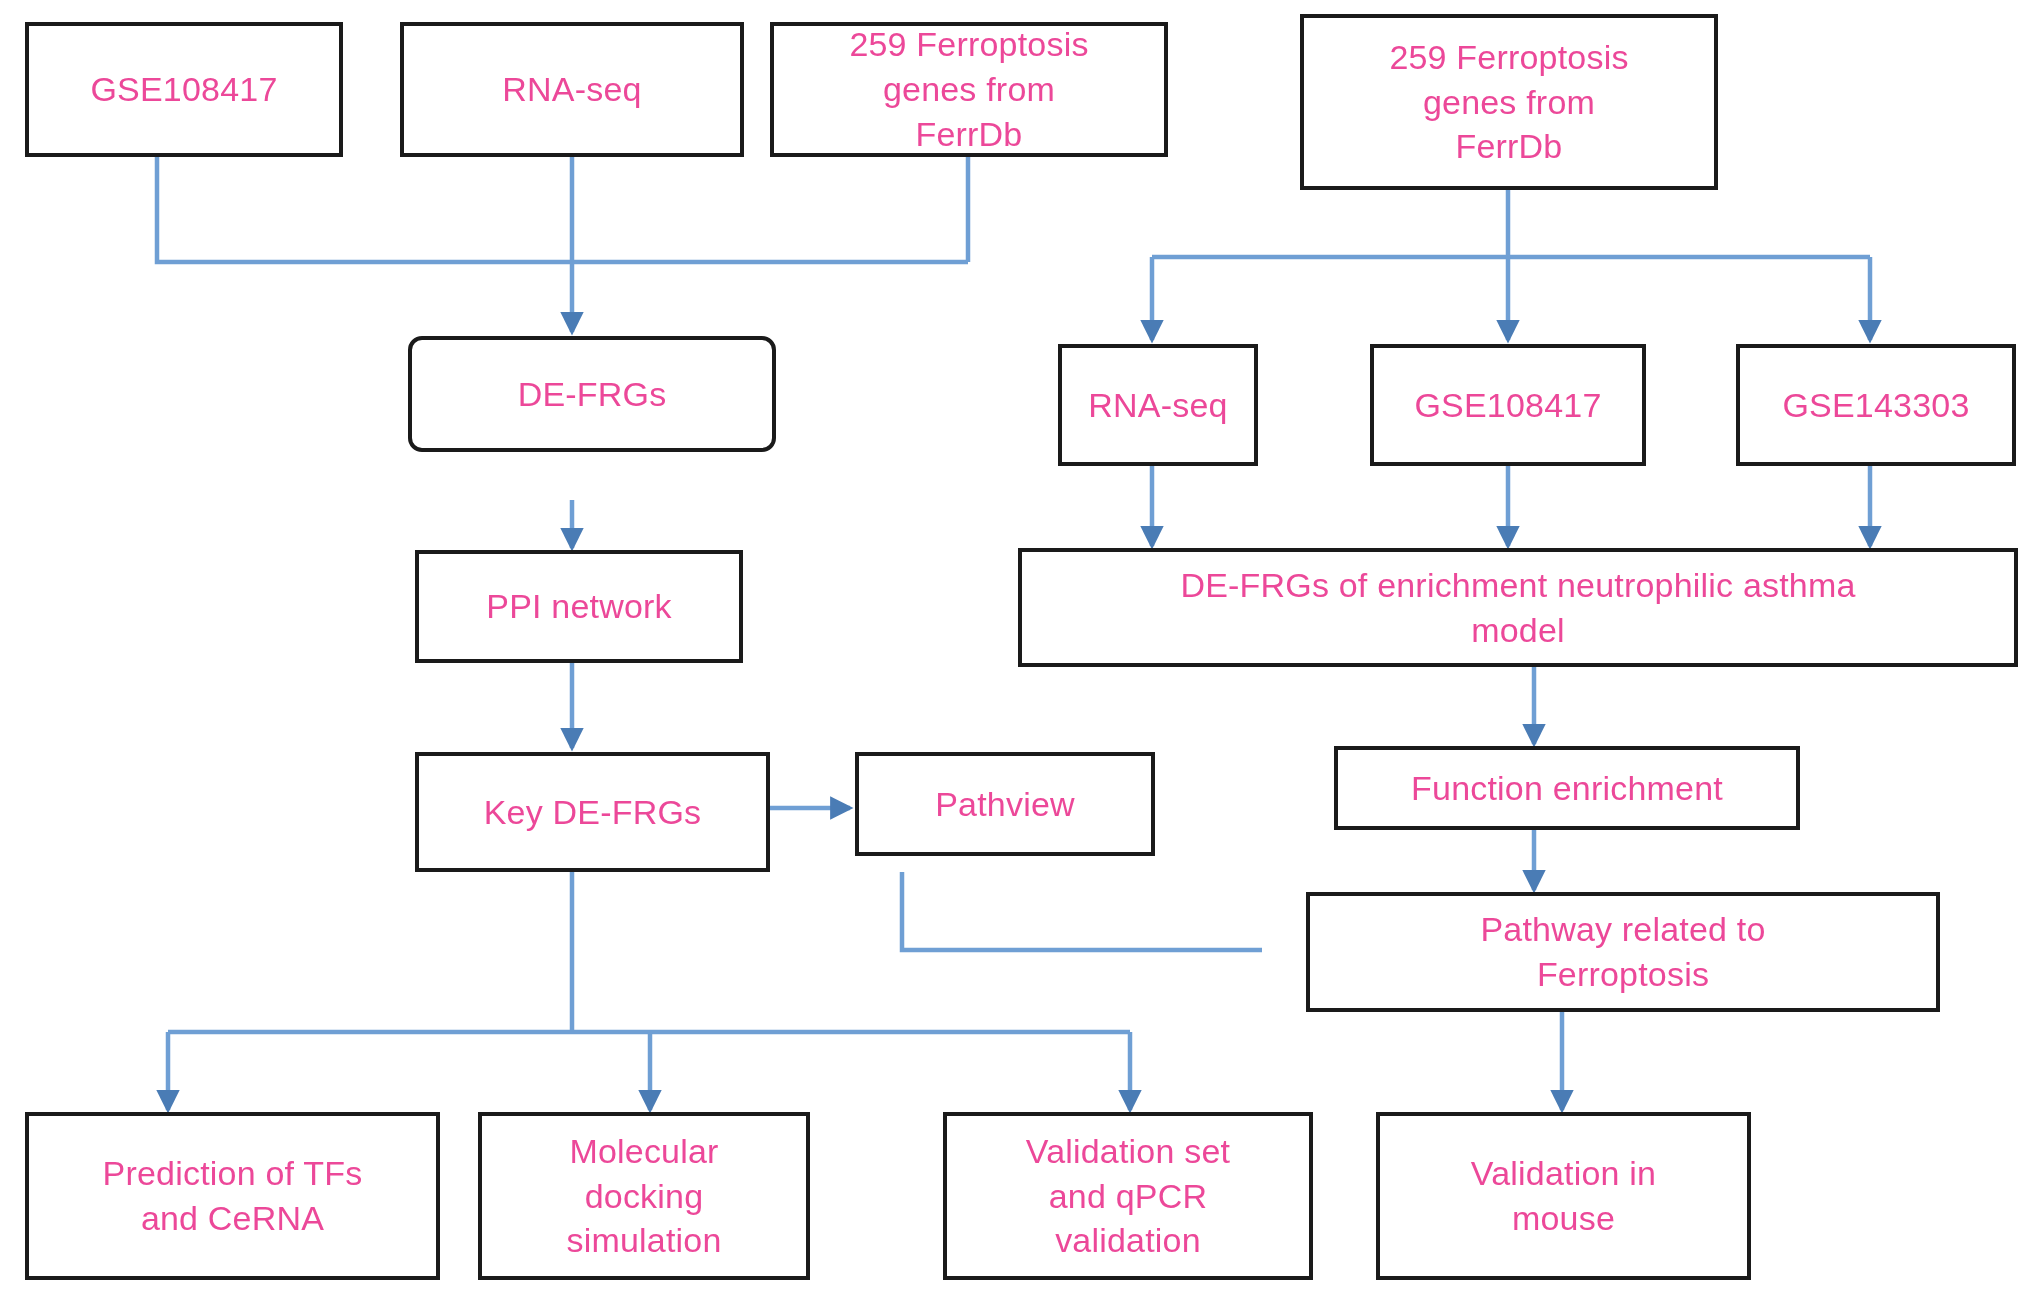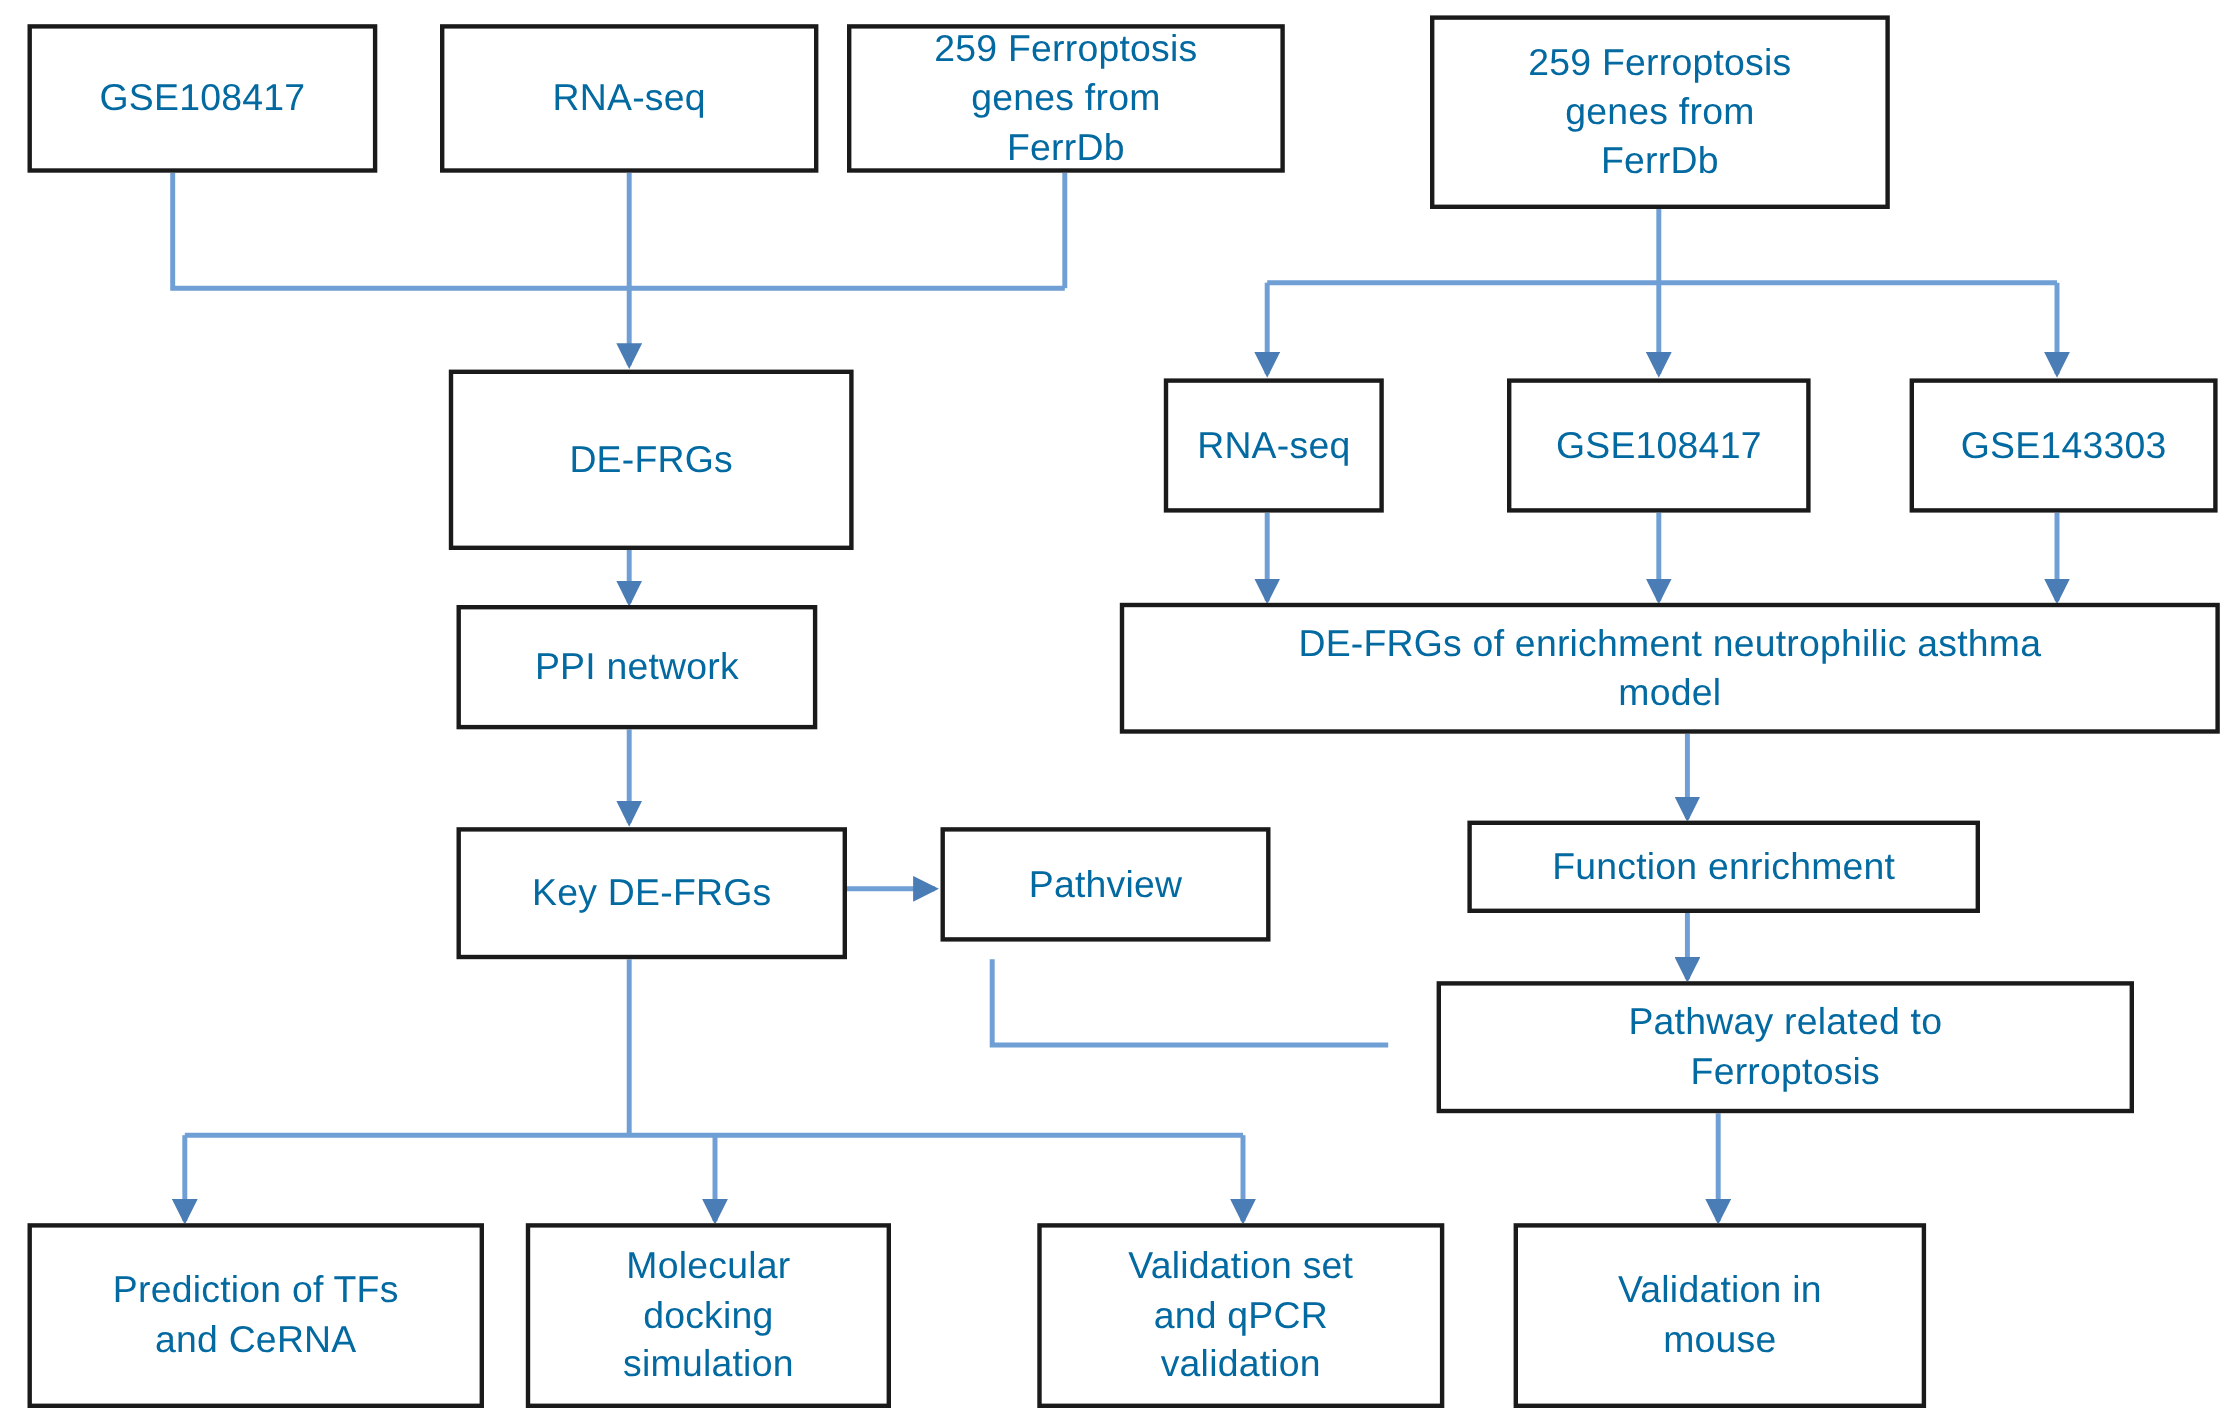--- a/index.html
+++ b/index.html
@@ -17,21 +17,21 @@
   }
   .node {
     position: absolute;
     box-sizing: border-box;
     background: #ffffff;
     border: 4px solid #1a1a1a;
     display: flex;
     align-items: center;
     justify-content: center;
     text-align: center;
-    color: #0369a1;
+    color: #ec4899;
     font-size: 34px;
     line-height: 1.32;
     letter-spacing: 0.2px;
     white-space: pre-line;
     padding: 4px 10px;
   }
   svg.edges {
     position: absolute;
     left: 0;
     top: 0;
@@ -108,21 +108,21 @@
 genes from
 FerrDb</span>
   </div>
 
   <div class="node" style="left:1300px; top:14px; width:418px; height:176px;">
     <span>259 Ferroptosis
 genes from
 FerrDb</span>
   </div>
 
-  <div class="node" style="left:408px; top:336px; width:368px; height:164px;">
+  <div class="node" style="left:408px; top:336px; width:368px; height:116px;border-radius:14px;">
     <span>DE-FRGs</span>
   </div>
 
   <div class="node" style="left:415px; top:550px; width:328px; height:113px;">
     <span>PPI network</span>
   </div>
 
   <div class="node" style="left:415px; top:752px; width:355px; height:120px;">
     <span>Key DE-FRGs</span>
   </div>

